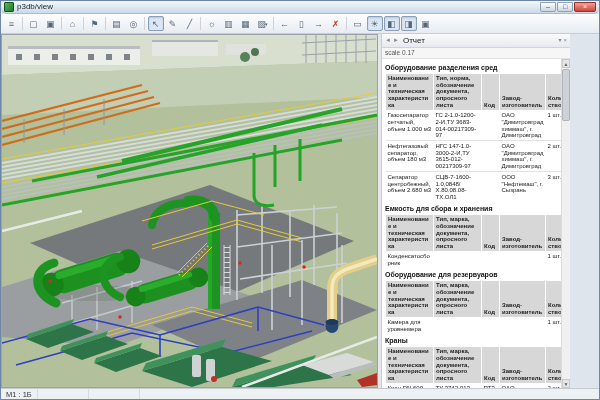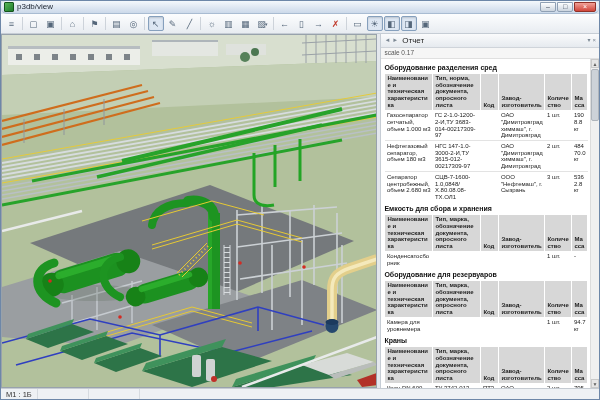--- a/index.html
+++ b/index.html
@@ -19,21 +19,21 @@
   .tbtn.pressed{background:#dde7f3;border-color:#86a0bd;box-shadow:inset 0 1px 2px rgba(0,0,0,.15);}
   .tbtn .dd{font-size:5px;margin-left:-1px;color:#55677a;}
   .tbtn.danger{color:#c0392b;}
   .tsep{width:1px;height:13px;background:#cdd3da;margin:0 2px;}
   
   #main{display:flex;height:354px;}
   #viewport{width:377px;height:354px;position:relative;border:1px solid #98a2ac;box-sizing:border-box;background:#b2c19c;overflow:hidden;}
   #viewport svg{display:block;}
   #splitter{width:3px;background:#e4e8ed;border-right:1px solid #c6cdd5;}
   
-  #panel{width:218px;background:#f4f5f6;display:flex;flex-direction:column;position:relative;}
+  #panel{width:188px;background:#f4f5f6;display:flex;flex-direction:column;position:relative;}
   #panel-header{height:13px;background:linear-gradient(#fafbfc,#e6eaef);border-bottom:1px solid #cfd4da;display:flex;align-items:center;padding:0 3px;gap:2px;}
   .pico{font-size:6px;color:#7c8894;line-height:11px;}
   #panel-header .ptitle{font-size:8px;color:#222;flex:1;margin-left:2px;}
   #scalebar{height:10px;background:#f6f6f6;border-bottom:1px solid #e0e0e0;font-size:6.5px;color:#555;padding:0 3px;line-height:10px;}
   #panel-body{flex:1;position:relative;overflow:hidden;background:#fff;}
   #report{position:absolute;left:0;top:0;right:9px;bottom:0;overflow:hidden;padding:2px 2px 0 3px;}
   #report h3{font-size:7px;margin:3px 0 2px 0;color:#111;}
   table.rep{width:100%;border-collapse:collapse;table-layout:fixed;margin-bottom:2px;}
   table.rep th{background:#d7d7d7;border:1px solid #fff;font-size:6px;font-weight:bold;color:#222;text-align:left;
     vertical-align:bottom;padding:1px 2px;line-height:1.12;word-wrap:break-word;}

